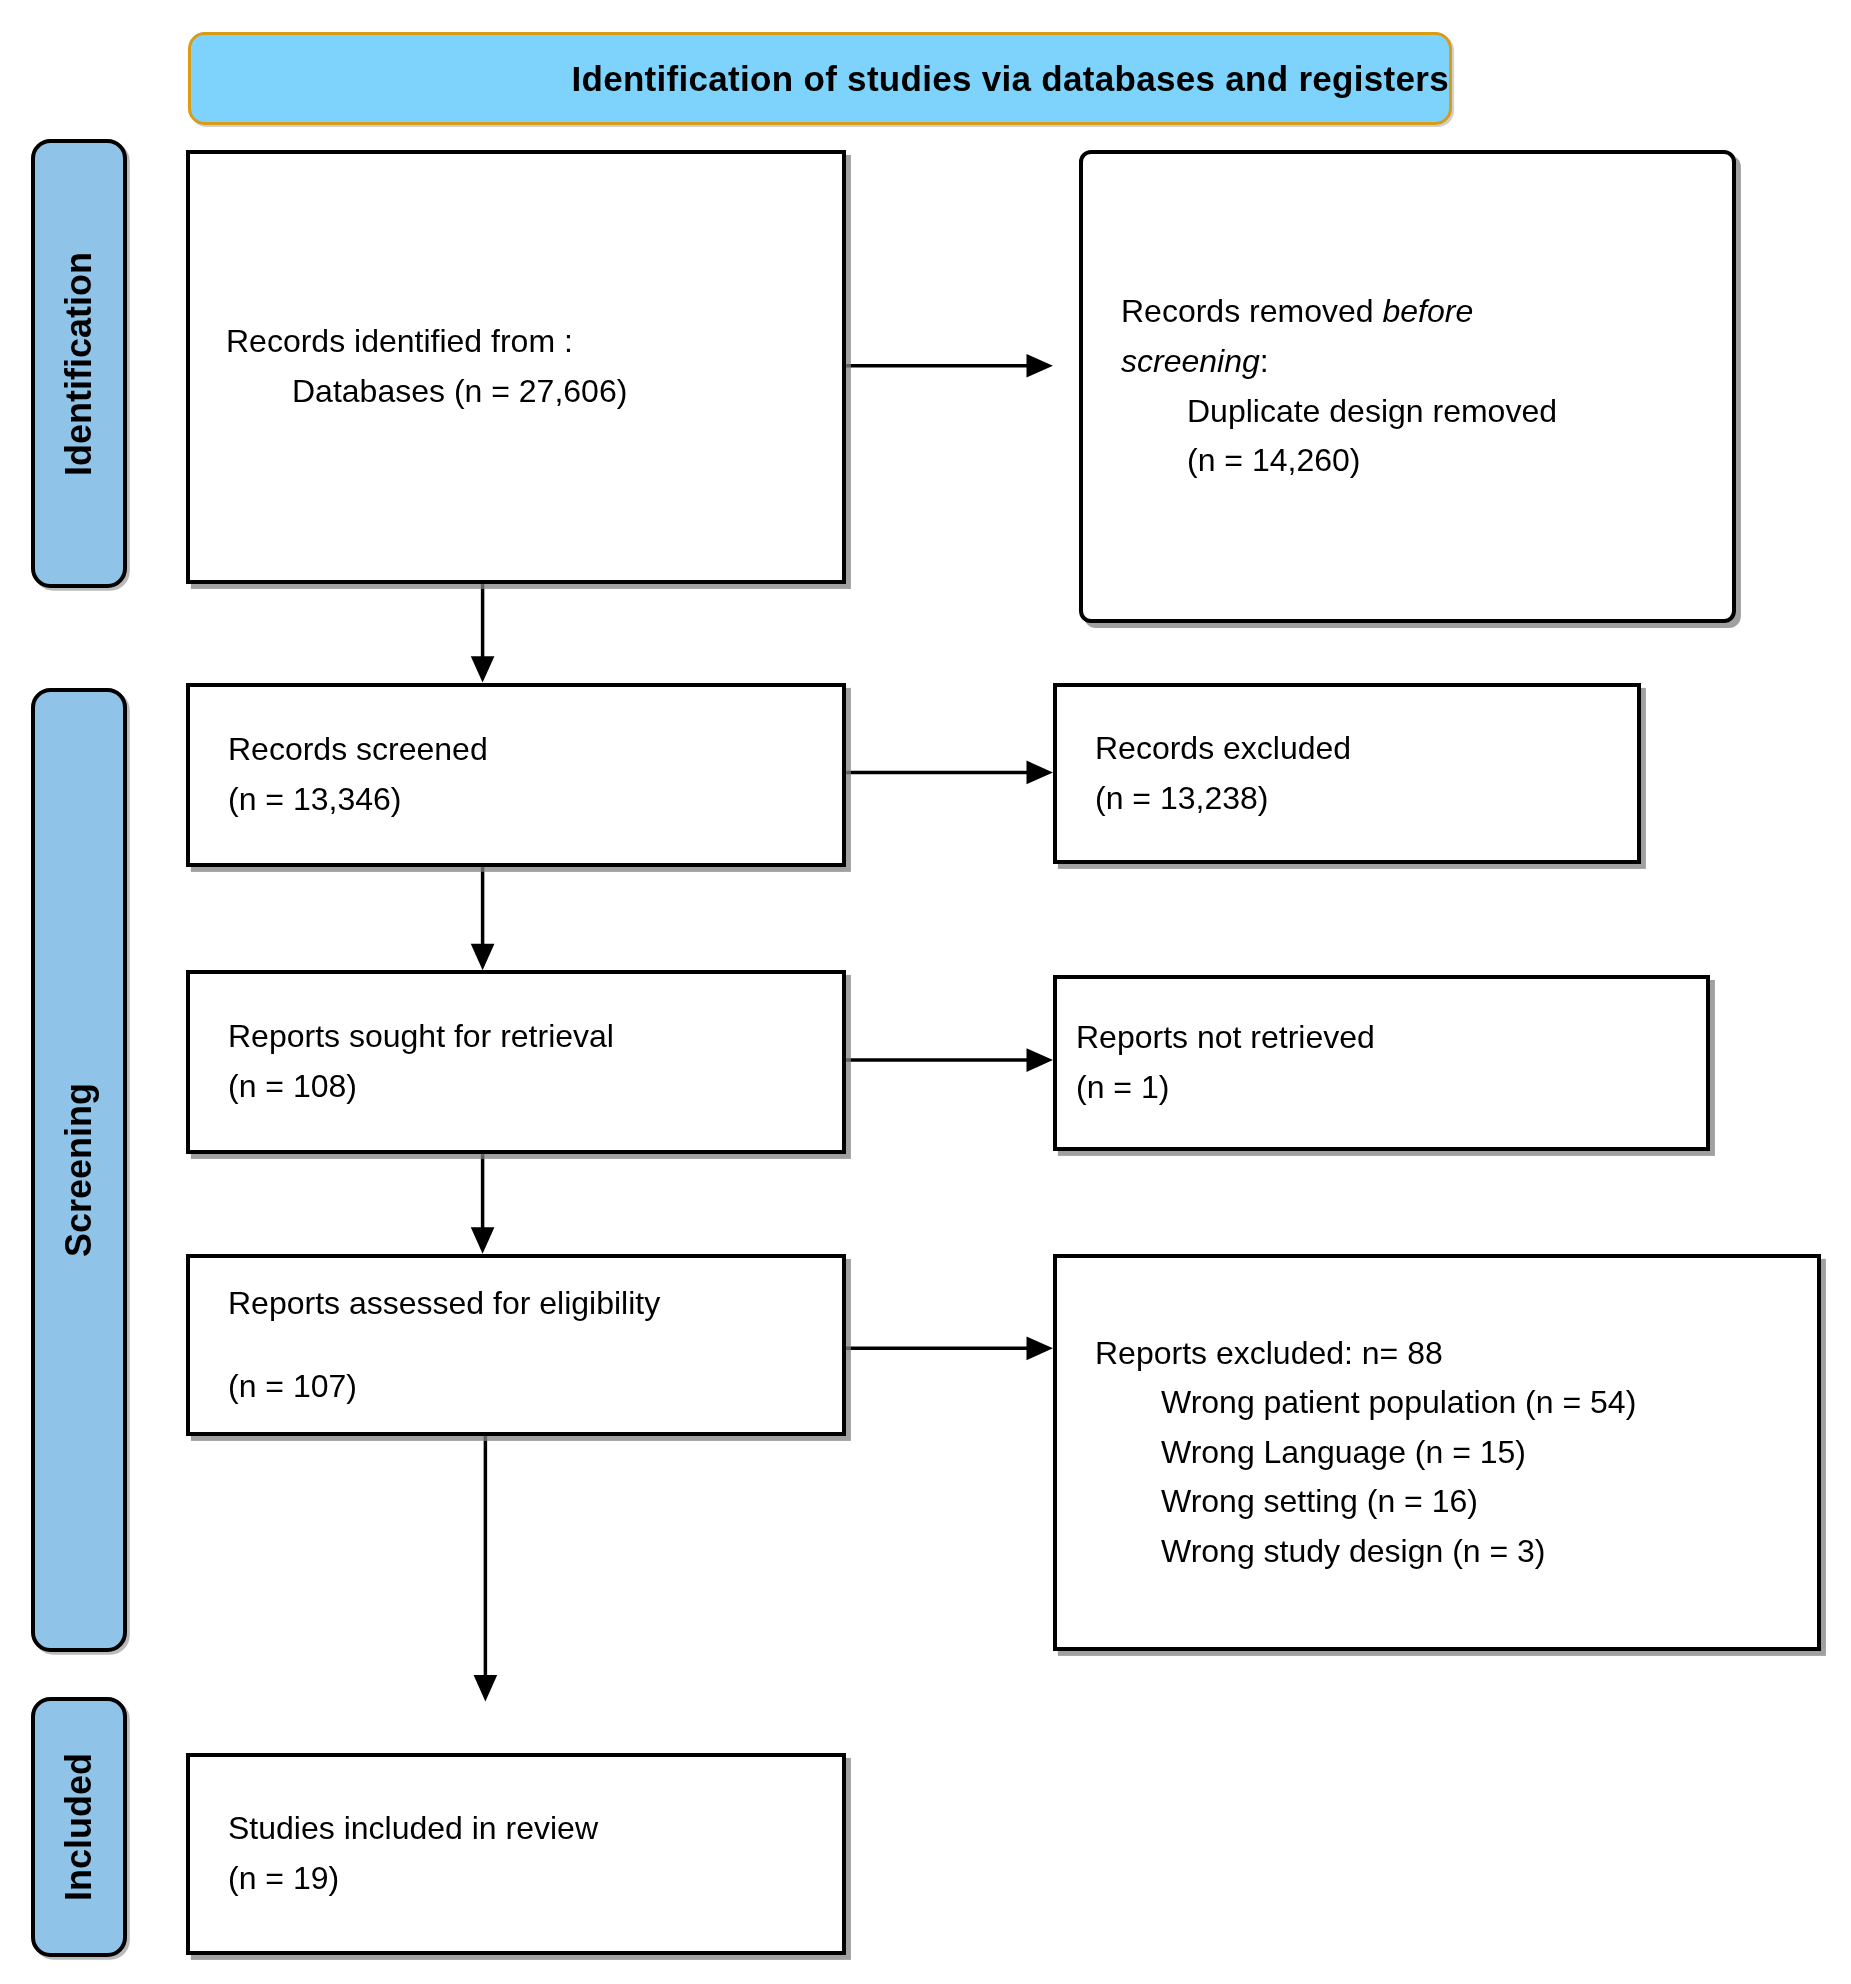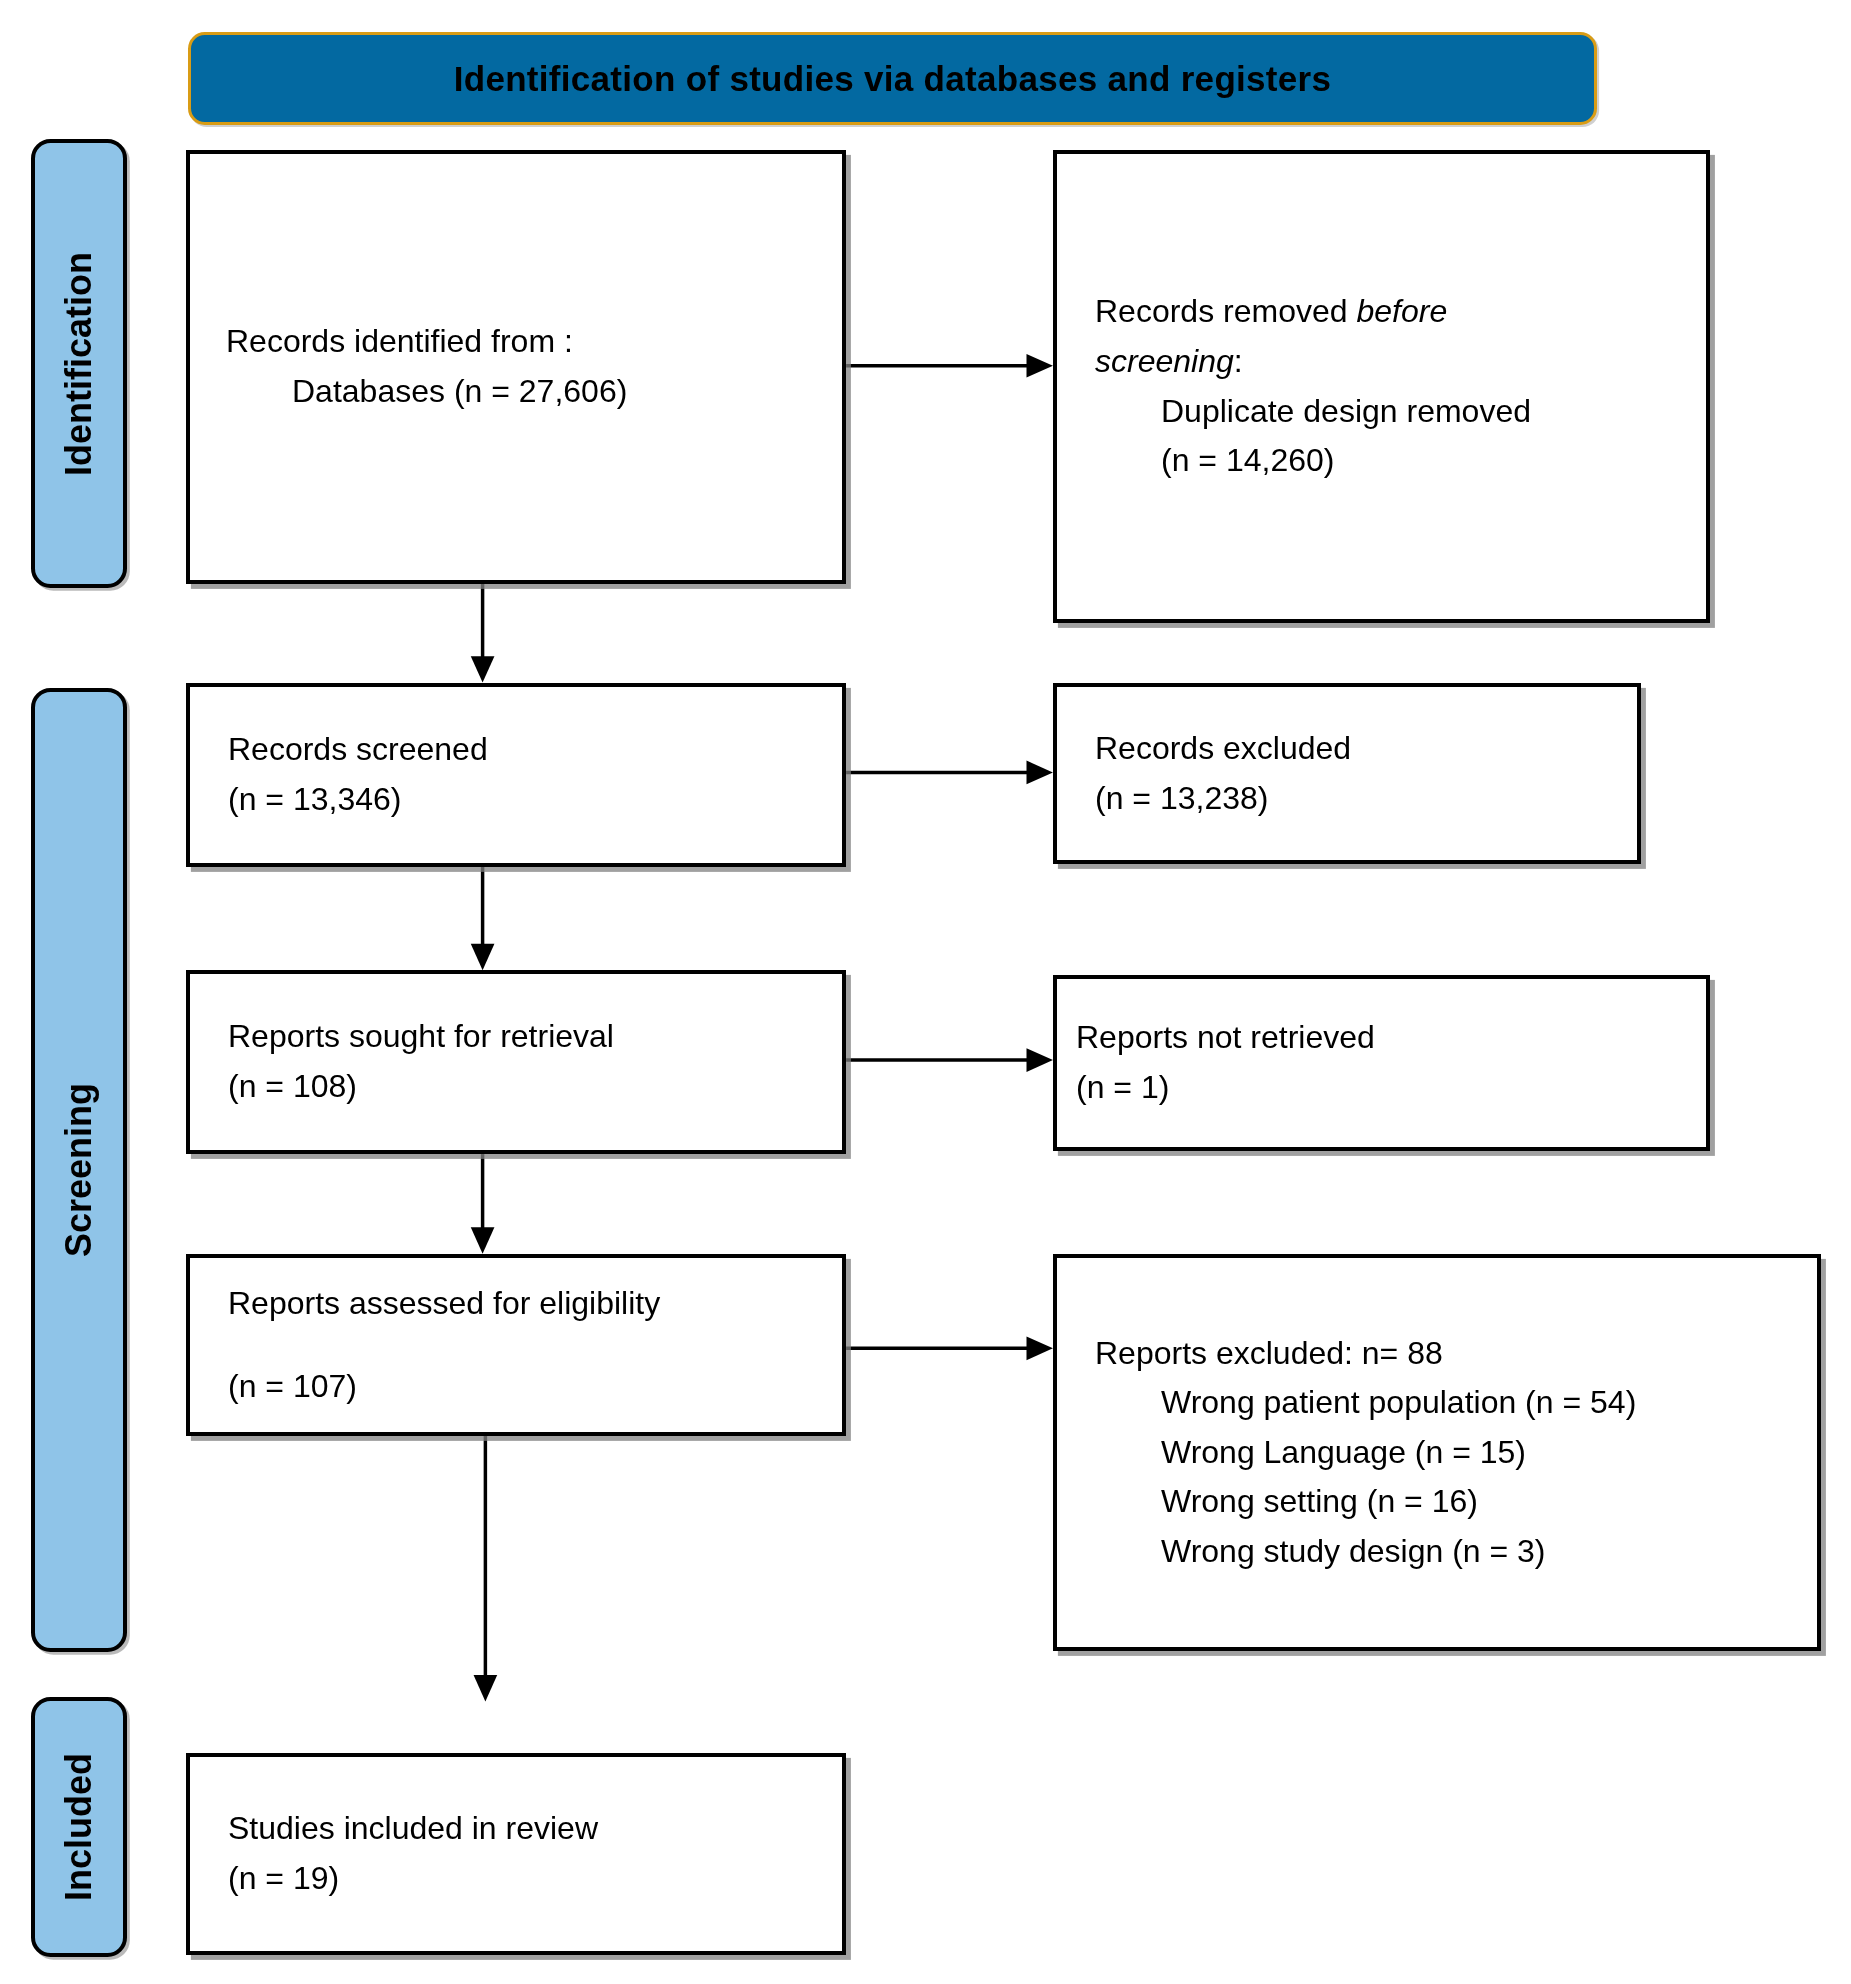--- a/index.html
+++ b/index.html
@@ -10,26 +10,26 @@
     background:#ffffff;
     font-family:"Liberation Sans", sans-serif;
     color:#000;
     overflow:hidden;
   }
 
   
   .banner{
     position:absolute;
     left:188px; top:32px;
-    width:1409px; height:93px;
-    background:#0369a1;
+    width:1264px; height:93px;
+    background:#7dd3fc;
     border:3.5px solid #D99C15;
     border-radius:16.7px;
     box-sizing:border-box;
-    display:flex; align-items:center; justify-content:center;
+    display:flex; align-items:center; justify-content:flex-end;
     box-shadow:2.1px 2.1px 0 rgba(150,150,150,0.45);
   }
   .banner span{
     font-size:35px; font-weight:bold; letter-spacing:0.3px;
   }
 
   
   .stage{
     position:absolute;
     left:31px; width:96px;
@@ -61,21 +61,21 @@
     box-shadow:4.9px 4.9px 0 rgba(128,128,128,0.75);
   }
   .box p{
     margin:0;
     font-size:32px;
     line-height:1.55;
   }
   .box p.indent{ padding-left:66px; }
 
   .box-identified       { left:186px;  top:150px;  width:660px;  height:434px;padding-left:36px; }
-  .box-removed          { left:1053px; top:150px;  width:657px;  height:473px; }
+  .box-removed          { left:1079px; top:150px;  width:657px;  height:473px;border-radius:12px; }
   .box-screened         { left:186px;  top:683px;  width:660px;  height:184px; }
   .box-records-excluded { left:1053px; top:683px;  width:588px;  height:181px; }
   .box-sought           { left:186px;  top:970px; width:660px;  height:184px; }
   .box-not-retrieved    { left:1053px; top:975px; width:657px;  height:176px;padding-left:19px; }
   .box-assessed         { left:186px;  top:1254px; width:660px;  height:182px;gap:33px; }
   .box-reports-excluded { left:1053px; top:1254px; width:768px; height:397px; }
   .box-included         { left:186px;  top:1753px; width:660px;  height:202px; }
 
   
   svg.connectors{

